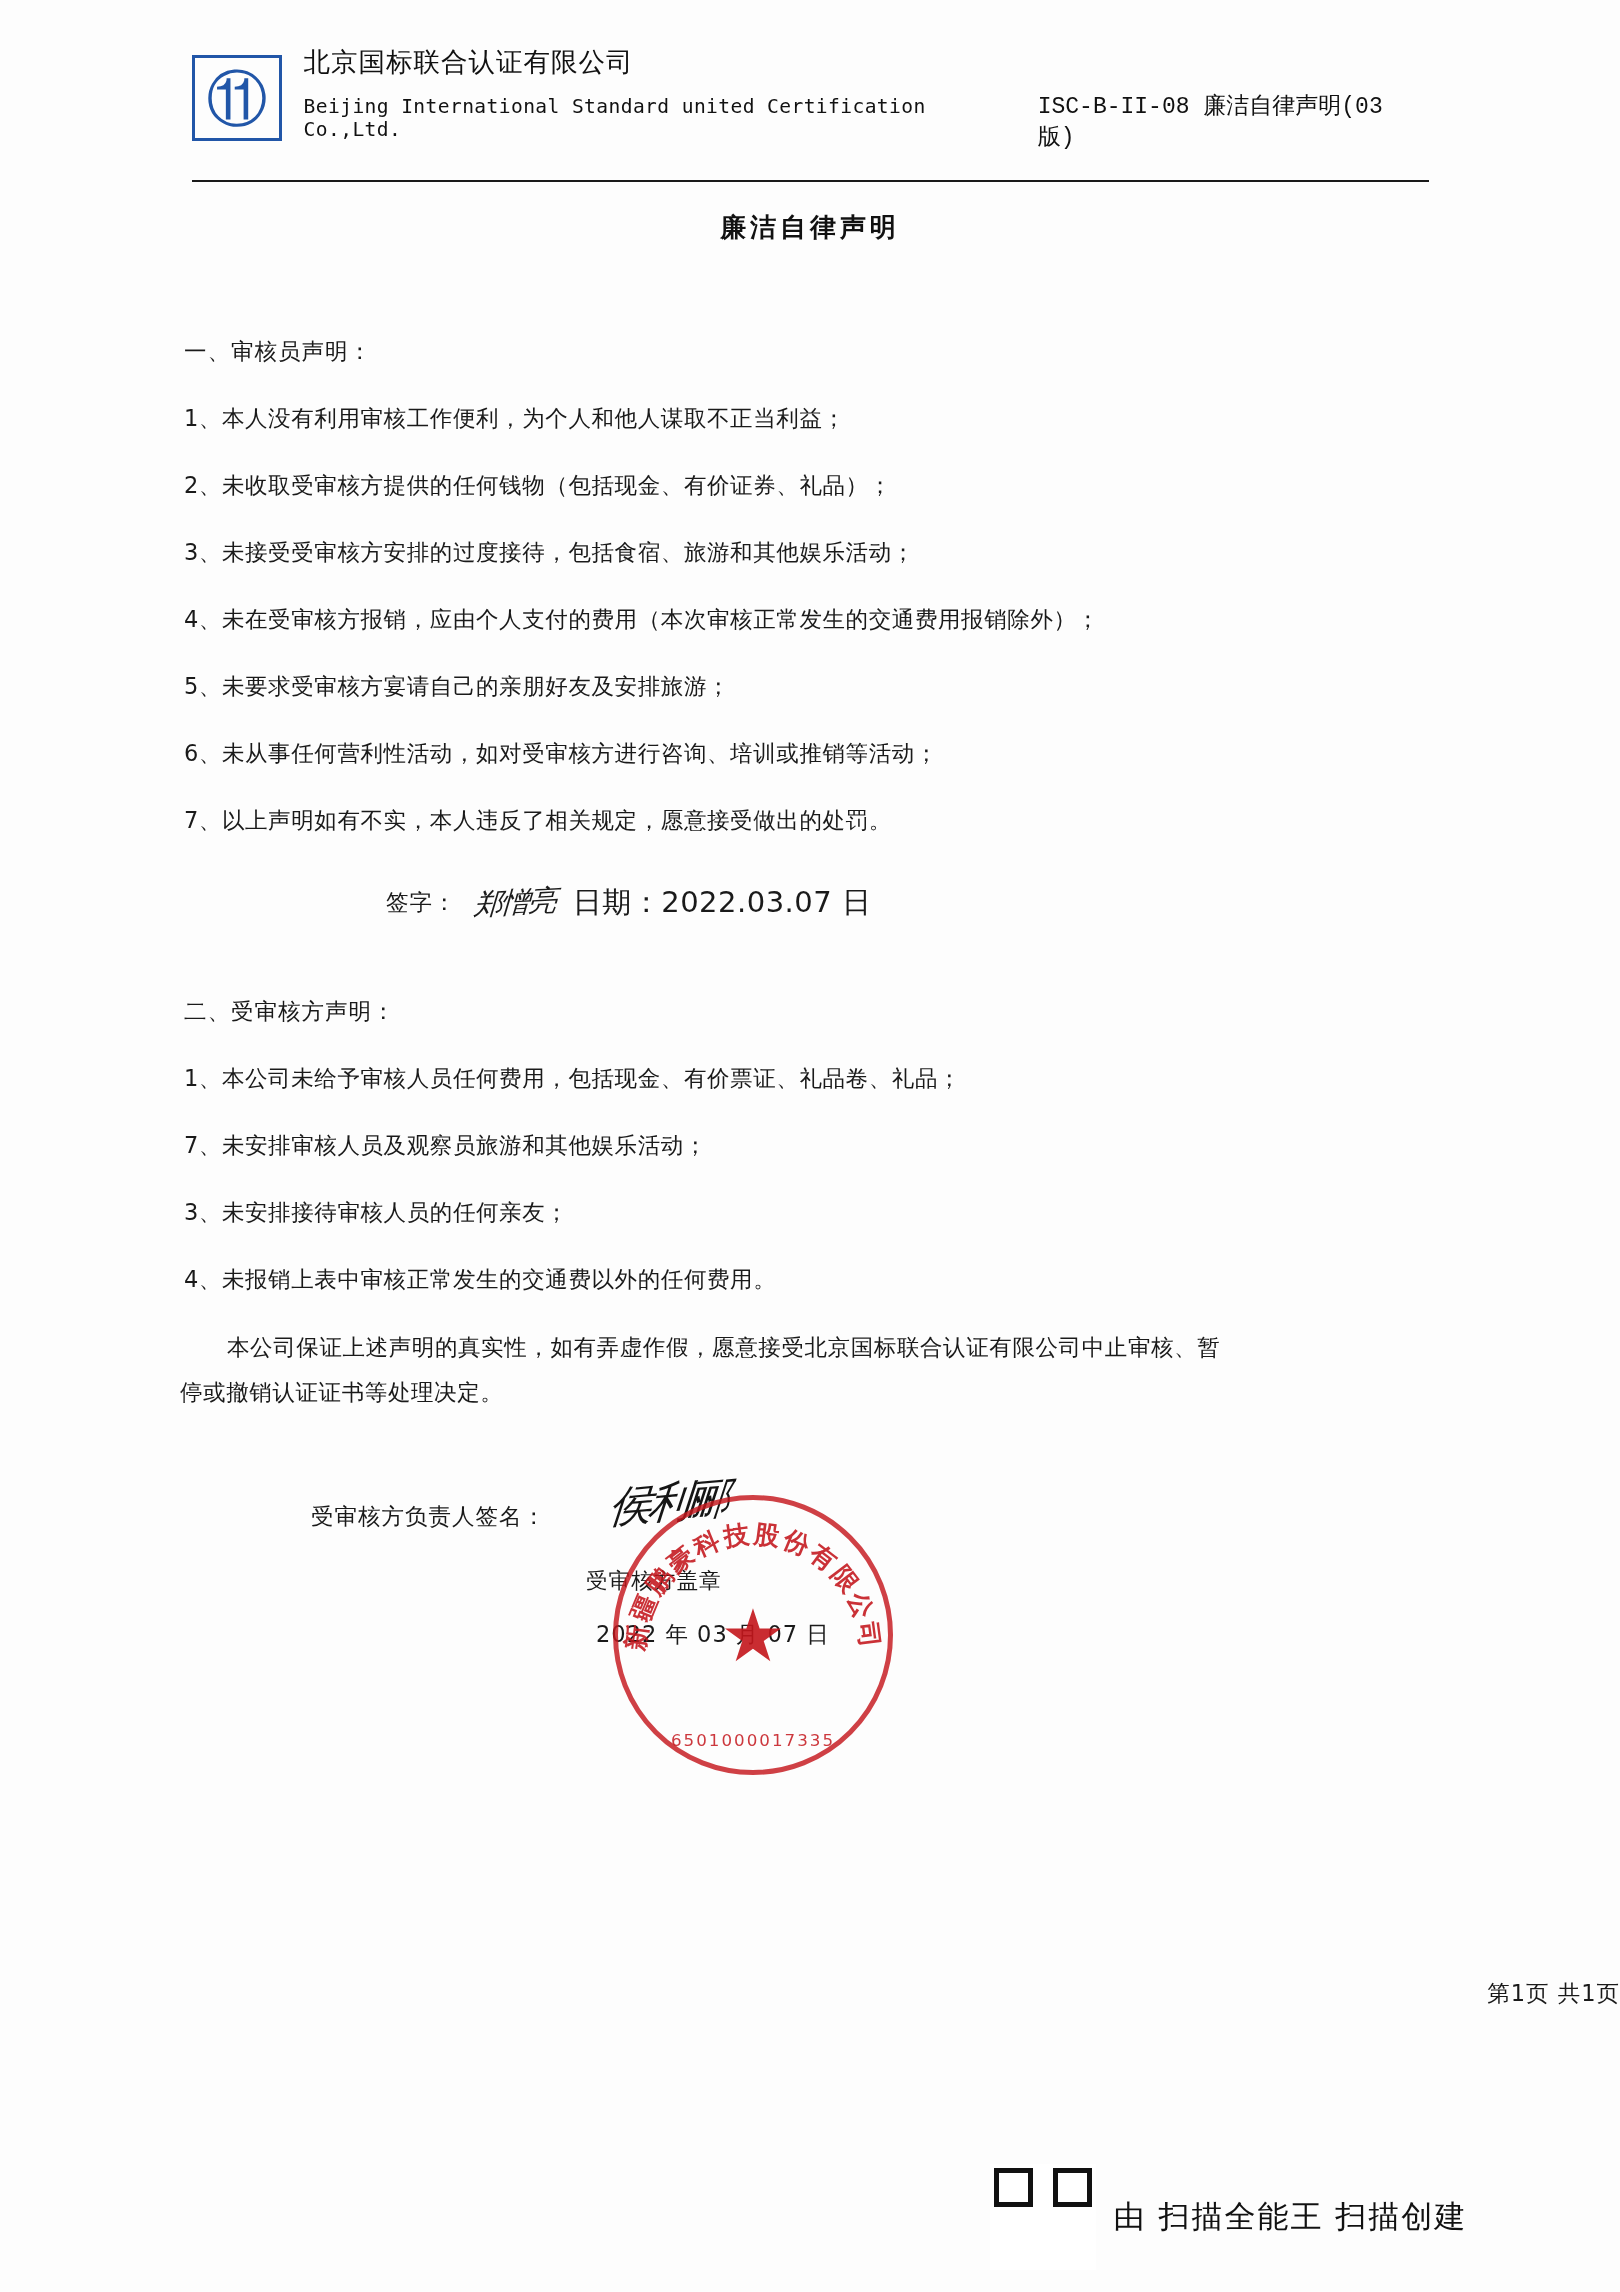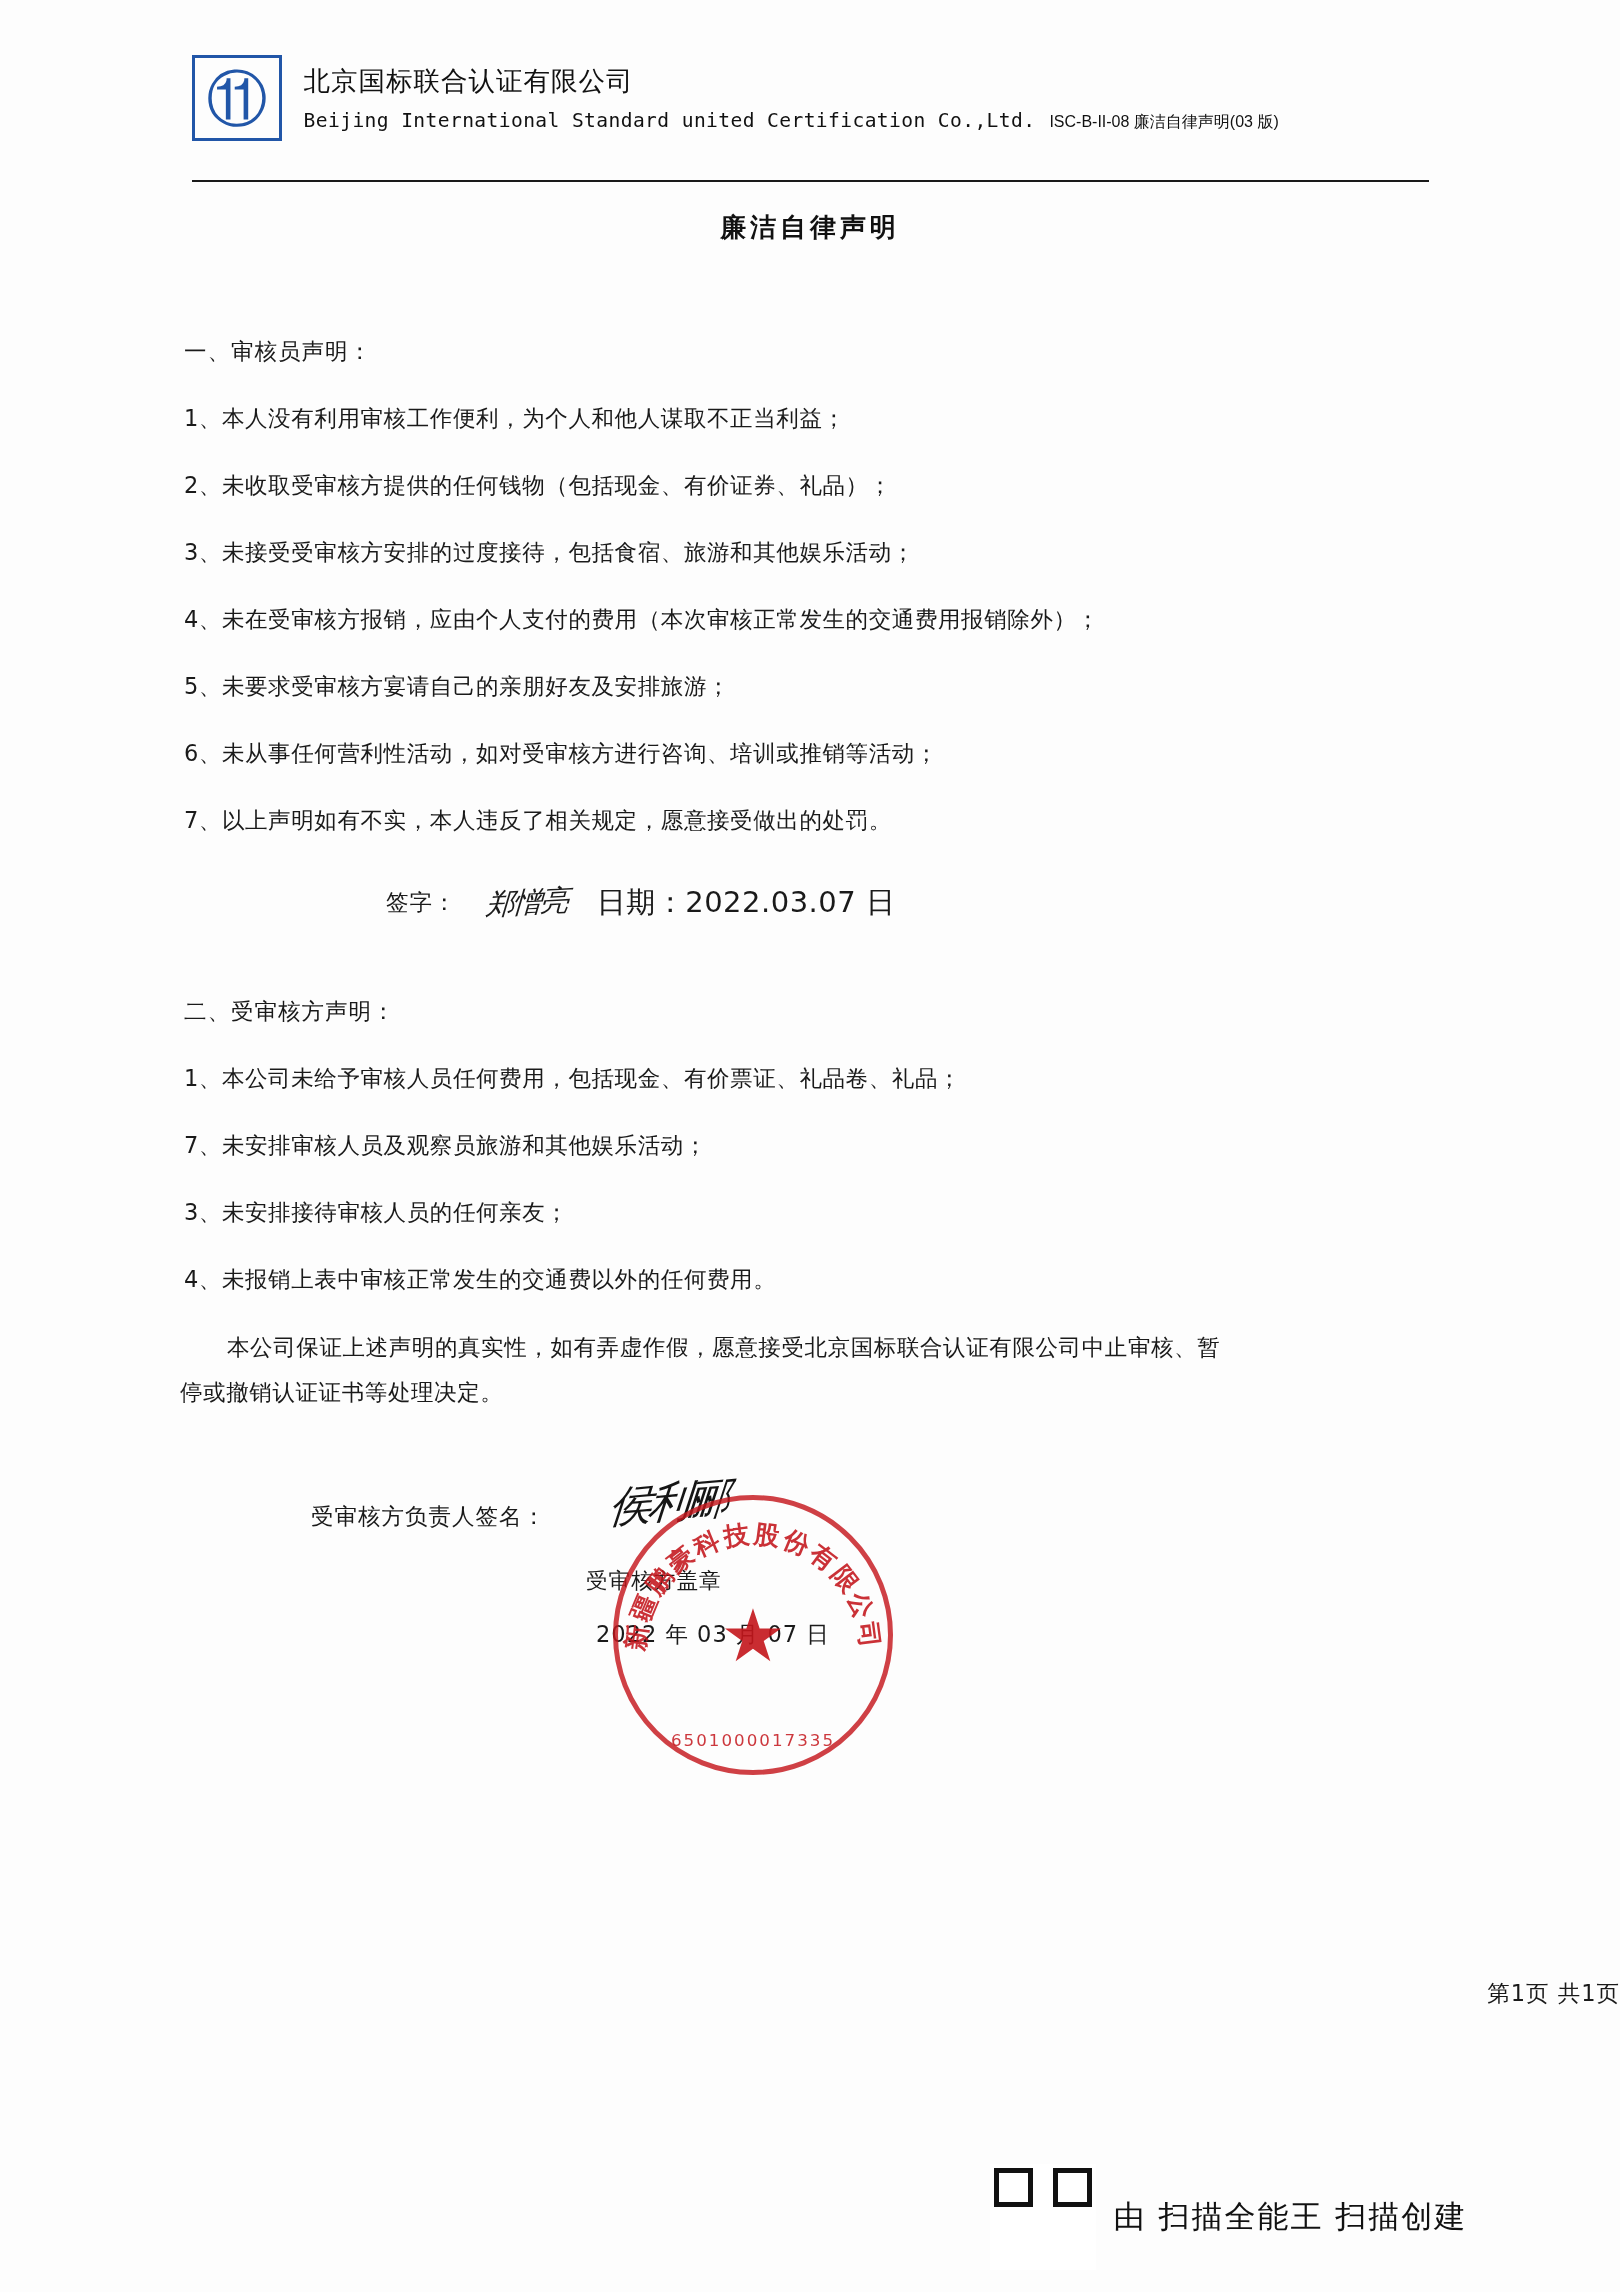--- a/index.html
+++ b/index.html
@@ -68,22 +68,22 @@
     display: flex;
     align-items: baseline;
     font-size: 19.6px;
     font-family: "DejaVu Sans Mono", monospace;
     color: #111;
     letter-spacing: 0.4px;
     justify-content: flex-end;
   }
   .doc-code {
     margin-left: 14px;
-    font-size: 16px;
-    font-family: Liberation Sans, sans-serif;
+    font-size: 23px;
+    font-family: Liberation Mono, monospace;
     letter-spacing: 0;
   }
 
   .header-rule {
     position: absolute;
     left: 192px;
     top: 180px;
     width: 1237px;
     height: 0;
     border-top: 2.9px solid #1a1a1a;
@@ -137,21 +137,20 @@
     letter-spacing: 0.6px;
   }
 
   
   .sig-row {
     margin: 35px 0 0 0;
     display: flex;
     align-items: center;
     padding-left: 206px;
     height: 59px;
-    gap: 12px;
   }
   .sig-label {
     font-size: 22.5px;
     letter-spacing: 1px;
   }
   .sig-handwrite {
     margin: 0 17.6px 0 17.6px;
     font-family: "DejaVu Serif", serif;
     font-style: italic;
     font-size: 29px;

